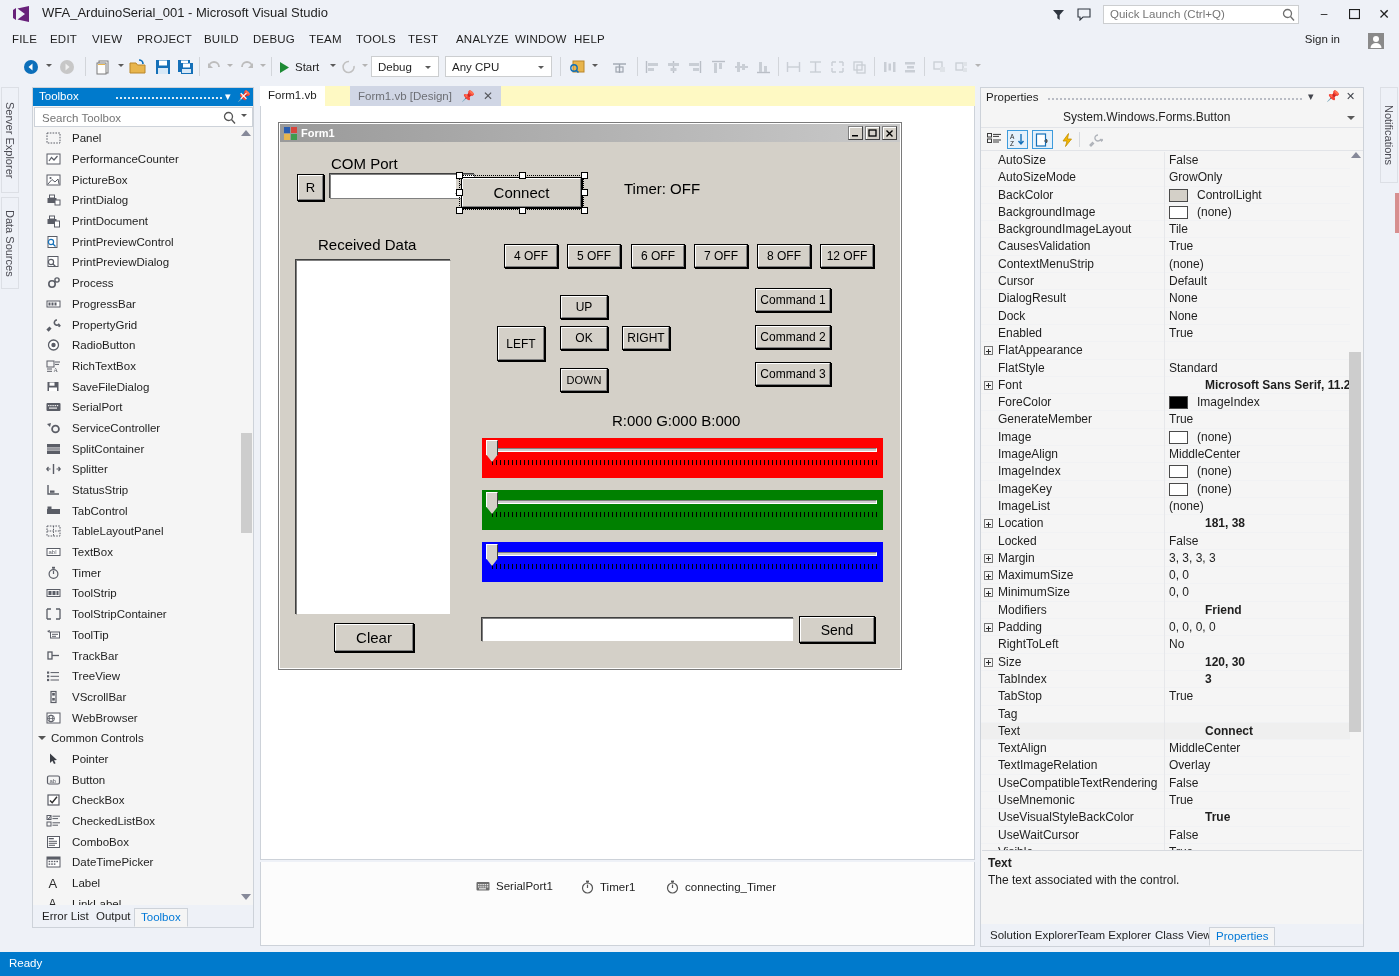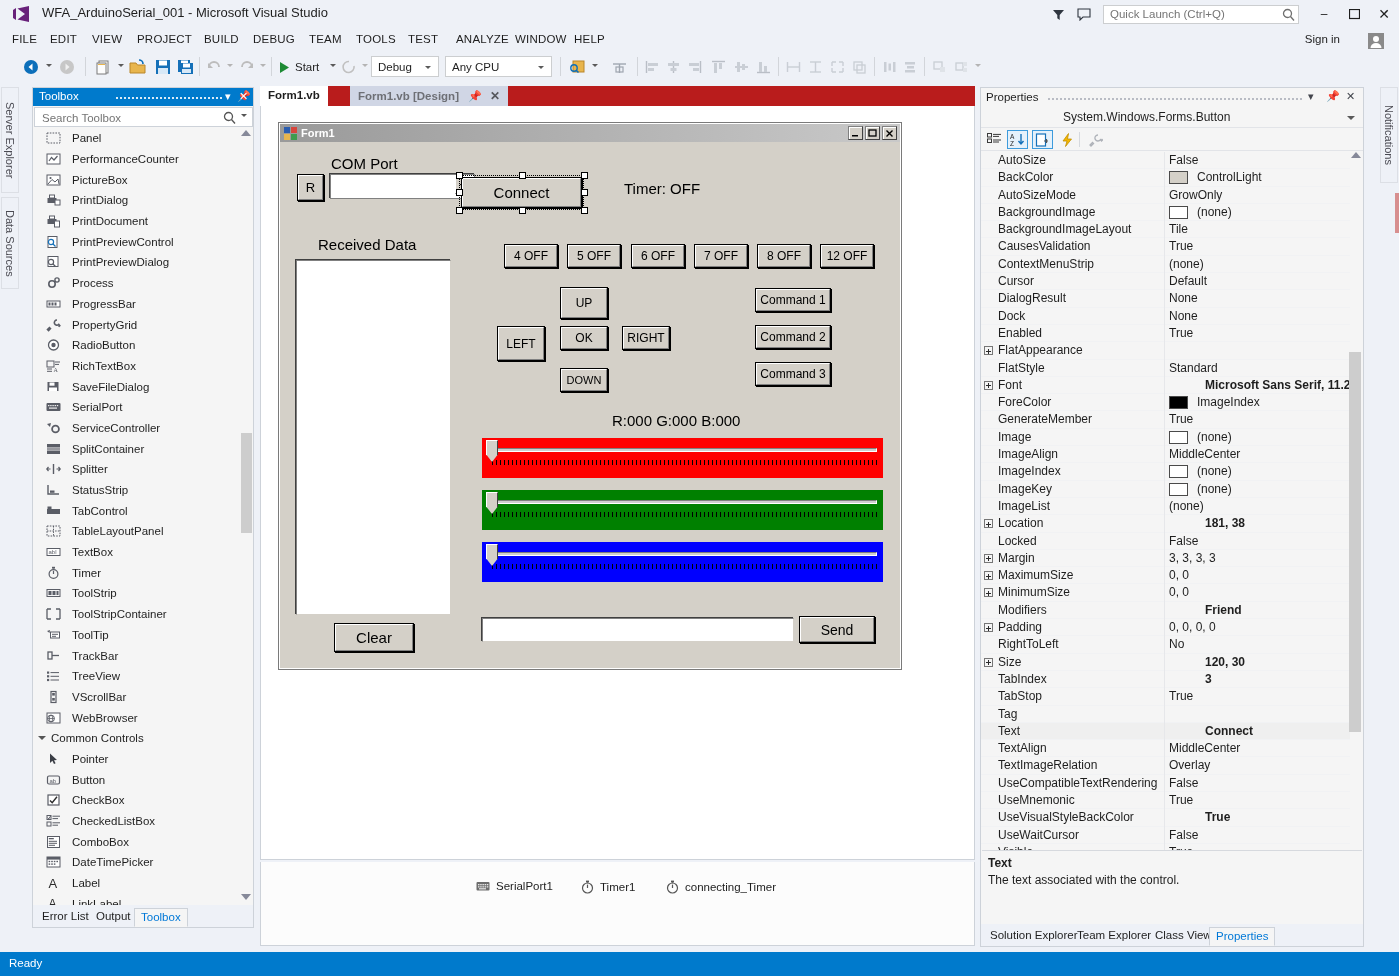--- a/index.html
+++ b/index.html
@@ -67,21 +67,21 @@
   .tri{ width:0;height:0;border-left:4px solid #555;border-top:3.5px solid transparent;border-bottom:3.5px solid transparent; margin-right:4px;}
   .tri.open{ border-left:4px solid transparent;border-right:4px solid transparent;border-top:4px solid #555; border-bottom:0; margin-right:5px; margin-left:1px;}
   .tb-thumb{ position:absolute; right:1px; top:345px; width:11px; height:100px; background:#cdcdcd; }
   .arrowup{ position:absolute; right:2px; top:42px; width:0;height:0;border-left:5px solid transparent;border-right:5px solid transparent;border-bottom:6px solid #868999;}
   .arrowdn{ position:absolute; right:2px; top:806px; width:0;height:0;border-left:5px solid transparent;border-right:5px solid transparent;border-top:6px solid #868999;}
   .tb-tabs{ position:absolute; left:0; bottom:0; width:220px; height:22px; background:#eef1f7; }
   .tb-tab{ position:absolute; top:3px; height:19px; font-size:11.5px; color:#1e1e1e; padding:2px 6px; }
   .tb-tab.sel{ background:#f5f5f5; border:1px solid #cdd2d9; border-bottom:1px solid #f5f5f5; color:#0078d7;}
 
   
-  .edit-tabs{ position:absolute; left:260px; top:86px; width:715px; height:20px; background:#b91c1c;font-weight:bold;}
+  .edit-tabs{ position:absolute; left:260px; top:86px; width:715px; height:20px; background:#fef9c3;}
   .etab{ position:absolute; top:0; height:20px; font-size:11.5px; padding:3px 8px; white-space:nowrap;}
   .etab.active{ background:#fff; color:#1e1e1e; }
   .etab.inactive{ background:#d0d6e5; color:#6d6f75; }
   .etab .pin{ margin-left:6px; color:#56585e; font-size:11px;}
   .etab .x{ margin-left:5px; color:#56585e; font-size:12px;}
   .designer{ position:absolute; left:260px; top:106px; width:715px; height:754px; background:#fff; border:1px solid #cdd2d9; border-top:0;}
   .tray{ position:absolute; left:260px; top:862px; width:715px; height:84px; background:#fcfcfc; border:1px solid #cdd2d9; border-top:0;}
   .tray-item{ position:absolute; top:18px; display:flex; align-items:center; font-size:11.5px; color:#1e1e1e; gap:6px;}
 
   
@@ -937,21 +937,21 @@
         </div>
       <div class="f-btn" style="left:478px; top:121px; width:54px; height:24px; font-size:12px;">
         <span class="inner"></span>
           <span>8 OFF</span>
         </div>
       <div class="f-btn" style="left:541px; top:121px; width:54px; height:24px; font-size:12px;">
         <span class="inner"></span>
           <span>12 OFF</span>
         </div>
 
-      <div class="f-btn" style="left:281px; top:164px; width:48px; height:32px; font-size:12px;">
+      <div class="f-btn" style="left:281px; top:172px; width:48px; height:24px; font-size:12px;">
         <span class="inner"></span>
           <span>UP</span>
         </div>
       <div class="f-btn" style="left:218px; top:203px; width:48px; height:35px; font-size:12px;">
         <span class="inner"></span>
           <span>LEFT</span>
         </div>
       <div class="f-btn" style="left:281px; top:203px; width:48px; height:24px; font-size:12px;">
         <span class="inner"></span>
           <span>OK</span>
@@ -1099,28 +1099,28 @@
     </div>
 
     <div class="pr-grid" id="prop-grid">
         <div class="prow">
           <span class="vdiv"></span>
           <span class="pname">AutoSize</span>
           <span class="pval">False</span>
         </div>
         <div class="prow">
           <span class="vdiv"></span>
+          <span class="pname">AutoSizeMode</span>
+          <span class="pval">GrowOnly</span>
+        </div>
+        <div class="prow">
+          <span class="vdiv"></span>
           <span class="pname">BackColor</span>
           <span class="swatch" style="background: rgb(212, 208, 200);"></span>
           <span class="pval withsw">ControlLight</span>
-        </div>
-        <div class="prow">
-          <span class="vdiv"></span>
-          <span class="pname">AutoSizeMode</span>
-          <span class="pval">GrowOnly</span>
         </div>
         <div class="prow">
           <span class="vdiv"></span>
           <span class="pname">BackgroundImage</span>
           <span class="swatch" style="background: rgb(255, 255, 255);"></span>
           <span class="pval withsw">(none)</span>
         </div>
         <div class="prow">
           <span class="vdiv"></span>
           <span class="pname">BackgroundImageLayout</span>

